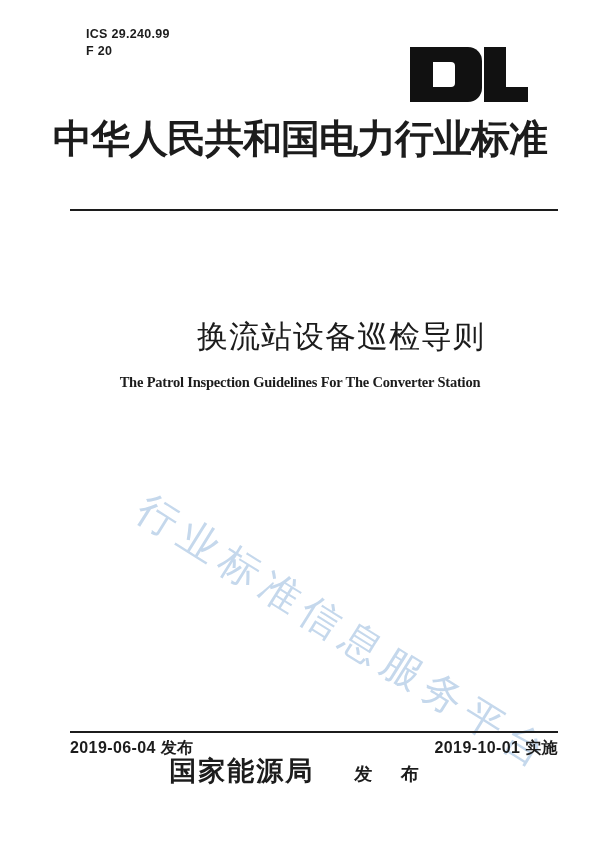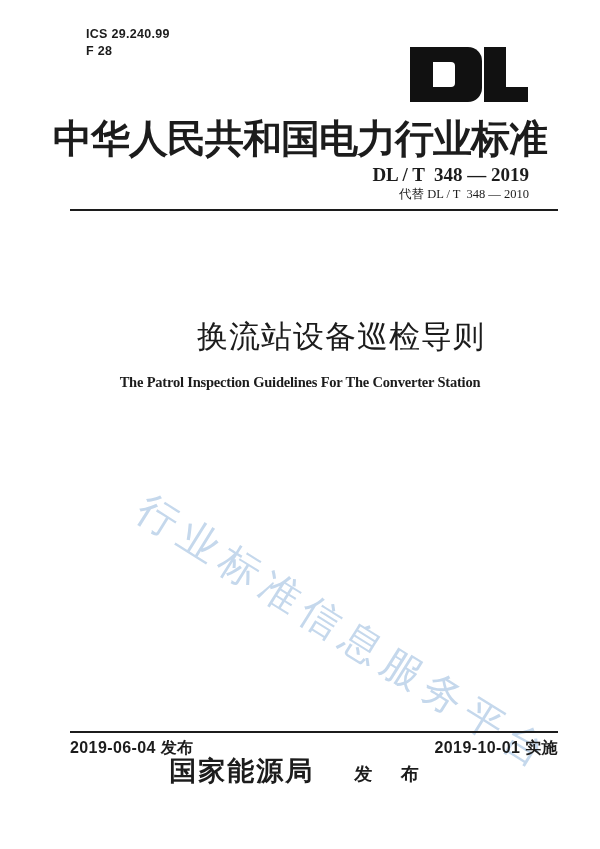--- a/index.html
+++ b/index.html
@@ -87,37 +87,33 @@
   .publisher-name{font-size:27px;letter-spacing:2px;}
   .publish-label{font-size:18px;letter-spacing:12px;margin-left:40px;}
 </style>
 </head>
 <body>
 
 <div class="page">
 
   <div class="ics-block">
     <div>ICS 29.240.99</div>
-    <div>F 28</div>
+    <div>F 20</div>
   </div>
 
   <div class="dl-logo" role="img" aria-label="DL">
     <div class="dl-d">
       <div class="dl-d-hole"></div>
     </div>
     <div class="dl-l-stem"></div>
     <div class="dl-l-foot"></div>
   </div>
 
   <div class="std-body-title">中华人民共和国电力行业标准</div>
 
-  <div class="std-number-block">
-    <div class="std-number">DL / T  348 — 2019</div>
-    <div class="std-replaces">代替 DL / T  348 — 2010</div>
-  </div>
 
   <div class="rule rule-top"></div>
 
   <div class="title-cn">换流站设备巡检导则</div>
 
   <div class="title-en">The Patrol Inspection Guidelines For The Converter Station</div>
 
   <div class="watermark">行业标准信息服务平台</div>
 
   <div class="dates-row">

